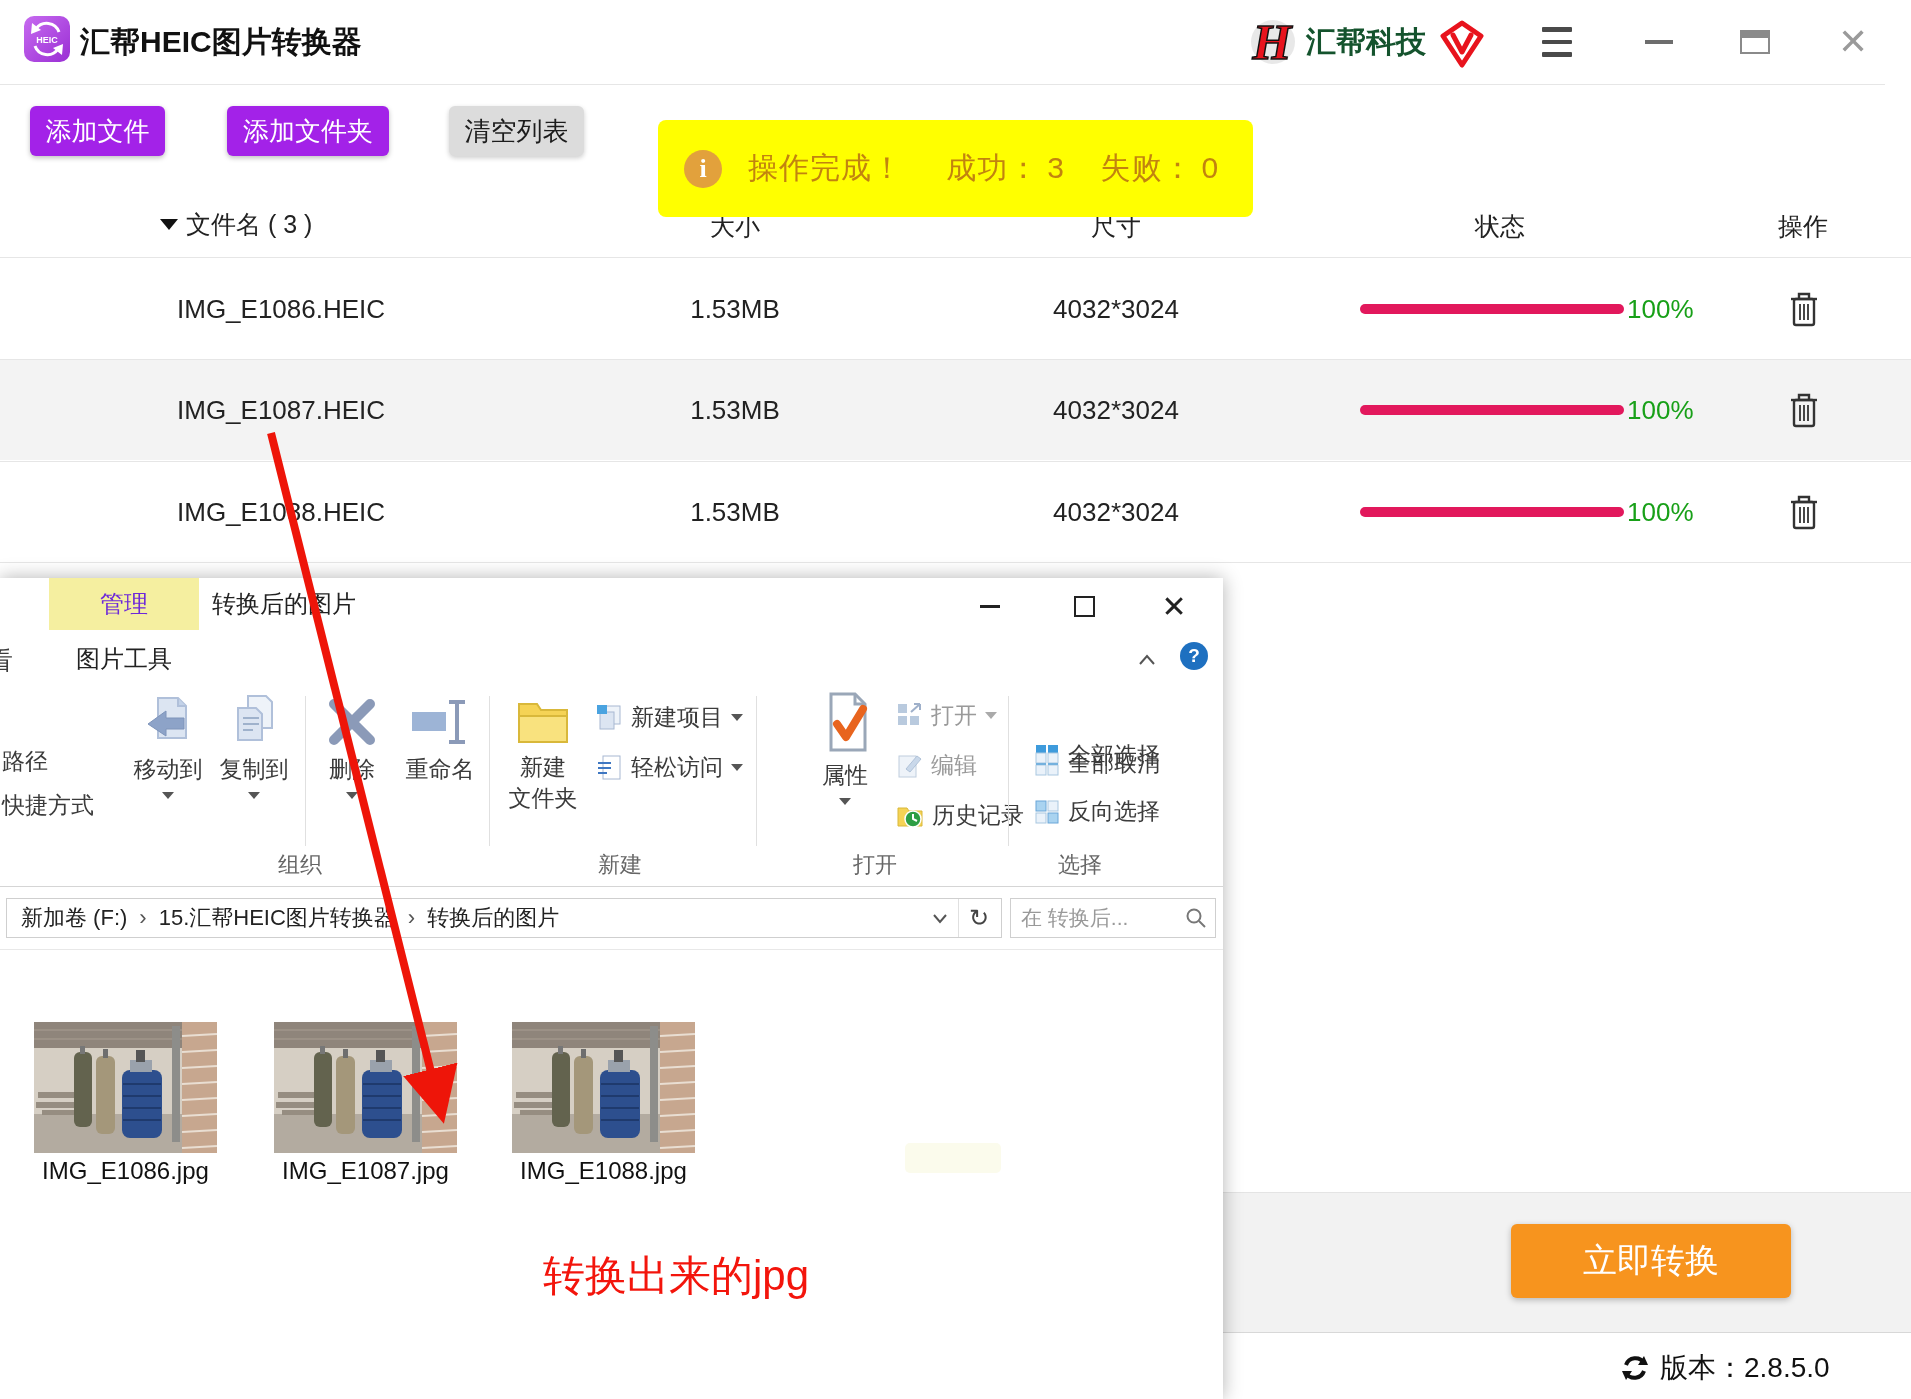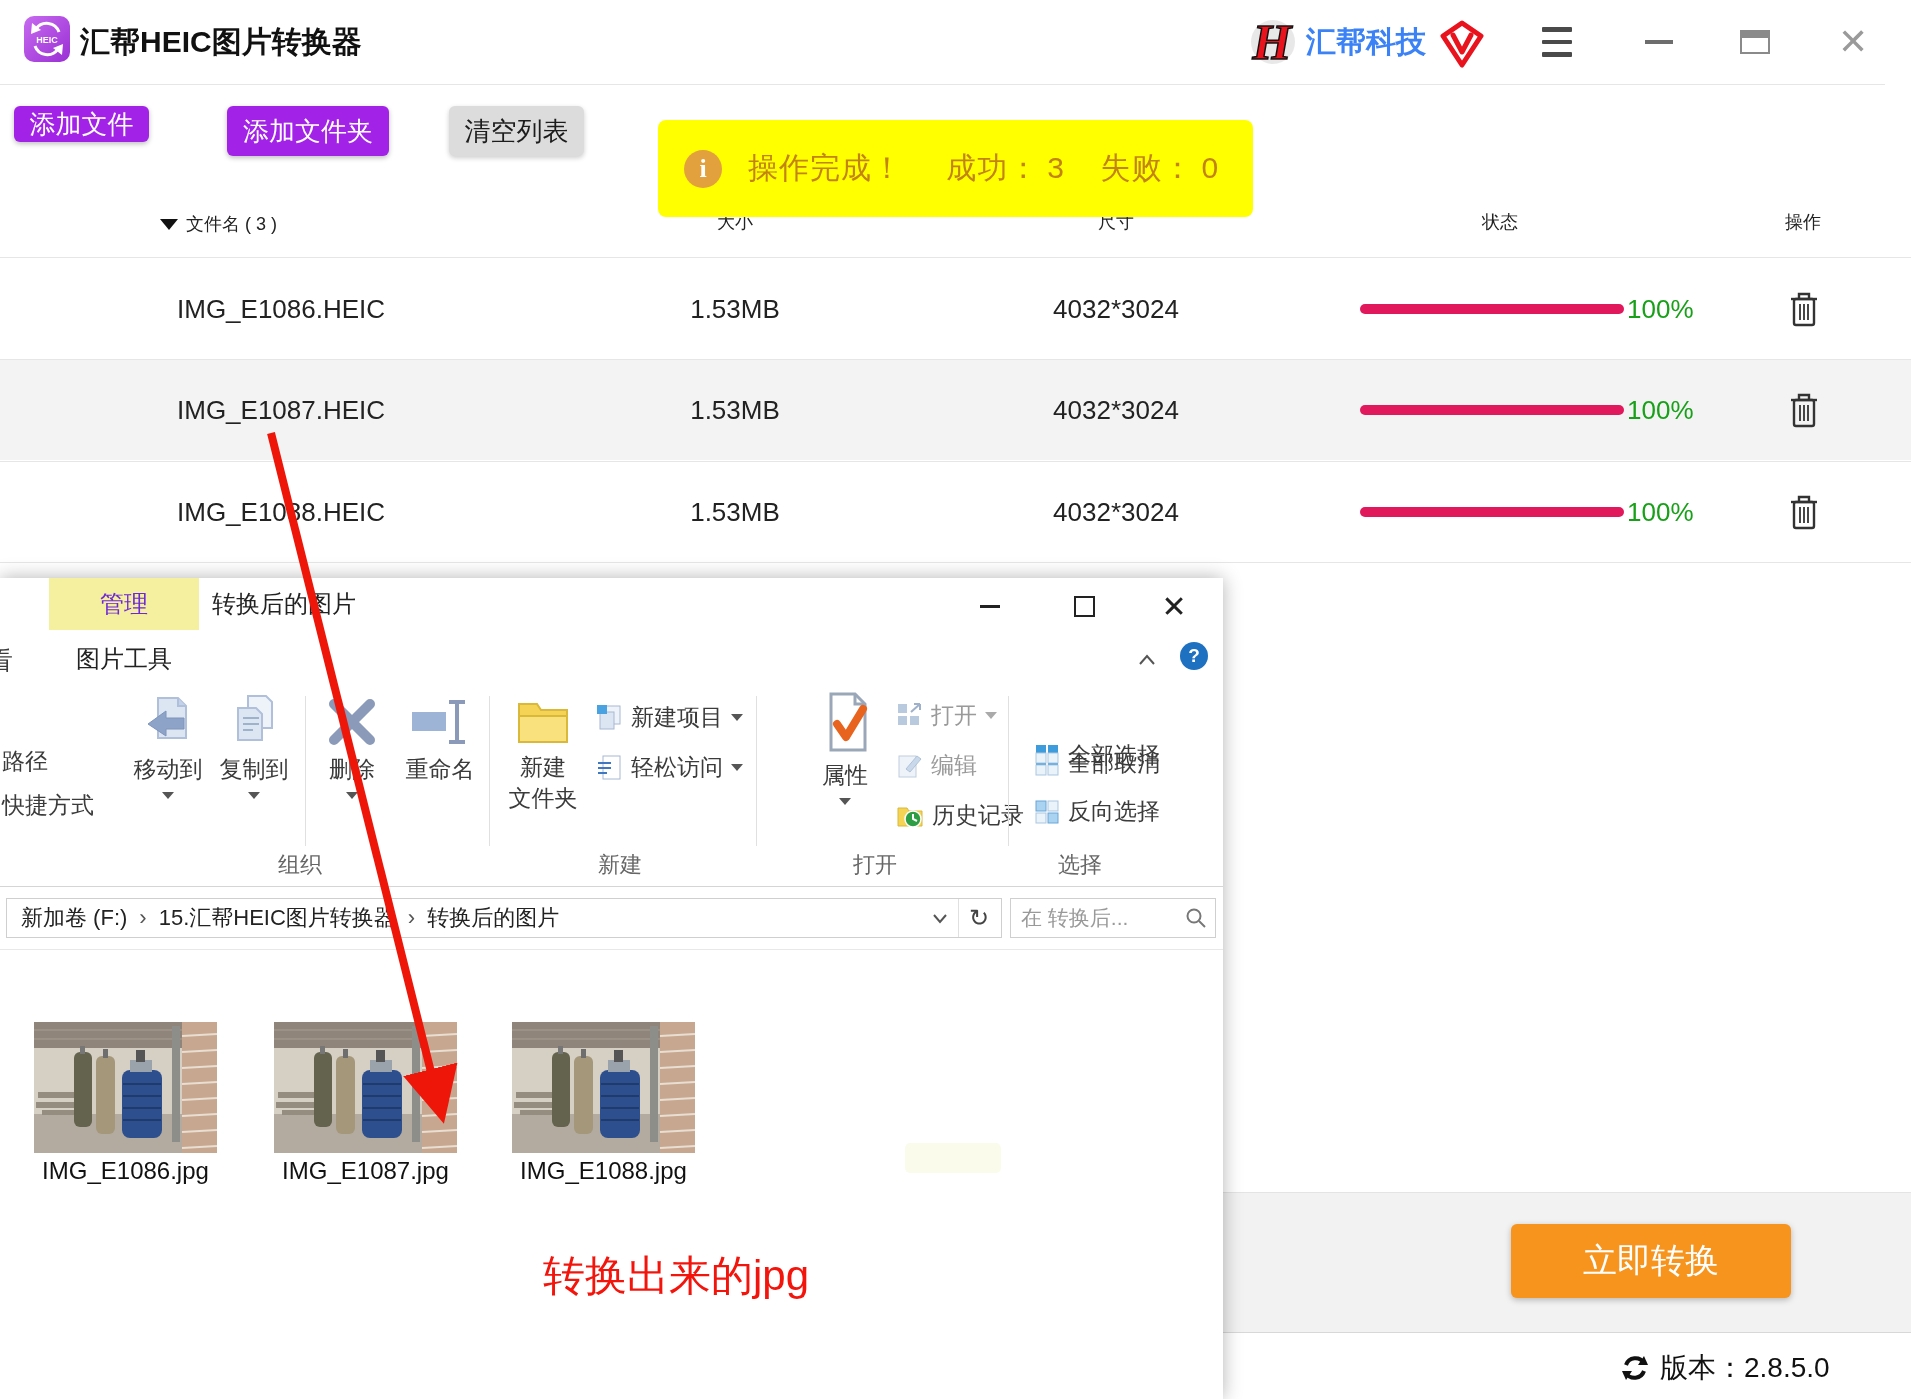--- a/index.html
+++ b/index.html
@@ -3,36 +3,36 @@
 <meta charset="utf-8">
 <style>
   html,body{margin:0;padding:0;background:#fff;}
   #stage{position:relative;width:1911px;height:1399px;overflow:hidden;background:#fff;
          font-family:"Liberation Sans",sans-serif;color:#222;}
   .abs{position:absolute;}
   .flex{display:flex;align-items:center;}
   
   .titlebar{left:0;top:0;width:1885px;height:84px;border-bottom:1px solid #e6e6e6;background:#fff;}
   .app-title{left:80px;top:0;height:84px;display:flex;align-items:center;font-size:30px;font-weight:600;color:#111;}
-  .brand-name{font-size:30px;font-weight:600;color:#3b82f6;}
+  .brand-name{font-size:30px;font-weight:600;color:#14532d;}
   .winbtn{display:flex;align-items:center;justify-content:center;cursor:default;}
   .burger span{display:block;width:30px;height:5px;background:#4a4a4a;border-radius:1px;margin:4px 0;}
   .min-glyph{width:28px;height:4px;background:#6d6d6d;}
   .max-glyph{width:26px;height:14px;border:2px solid #8a8a8a;border-top:8px solid #8a8a8a;background:#fff;}
   .close-main{font-size:36px;color:#9a9a9a;font-weight:300;line-height:1;}
   .btn{display:flex;align-items:center;justify-content:center;border-radius:6px;font-size:26px;cursor:pointer;}
   .btn-purple{background:#A322E8;color:#fff;box-shadow:0 2px 5px rgba(0,0,0,.25);}
   .btn-gray{background:#dcdcdc;color:#1c1c1c;box-shadow:0 2px 5px rgba(0,0,0,.2);text-align:center;}
   .toast{left:658px;top:120px;width:595px;height:97px;background:#FFFF00;border-radius:8px;
          display:flex;align-items:center;padding-left:26px;box-sizing:border-box;z-index:6;}
   .toast-icon{width:38px;height:38px;border-radius:50%;background:#E2A13C;color:#fff;display:flex;align-items:center;
               justify-content:center;font-size:26px;font-weight:bold;font-family:"Liberation Serif",serif;}
   .toast-text{color:#C2830F;font-size:30px;margin-left:26px;letter-spacing:1px;}
   .toast-text b{font-weight:400;margin-left:8px;margin-right:26px;}
-  .th{font-size:18px;color:#222;}
+  .th{font-size:25px;color:#222;}
   .sort-caret{width:0;height:0;border-left:9px solid transparent;border-right:9px solid transparent;border-top:11px solid #111;display:inline-block;margin-right:8px;}
   .row{left:0;width:1911px;height:101px;}
   .cell-name{font-size:26px;color:#222;}
   .cell-mid{font-size:26px;color:#222;text-align:center;}
   .pbar{height:10px;background:#E2185C;border-radius:5px;}
   .pct{font-size:26px;color:#18A018;}
   .hline{background:#e6e6e6;height:1px;}
   
   .bottom-panel{left:0;top:1192px;width:1911px;height:139px;background:#f2f2f2;border-top:1px solid #e4e4e4;border-bottom:1px solid #d8d8d8;}
   .convert-btn{left:1511px;top:1224px;width:280px;height:74px;background:#F7941E;color:#fff;font-size:34px;
@@ -116,21 +116,21 @@
         <span class="min-glyph"></span>
       </div>
     <div class="abs winbtn" style="left:1738px;top:23px;width:34px;height:38px;">
         <span class="max-glyph"></span>
       </div>
     <div class="abs winbtn close-main" style="left:1836px;top:23px;width:34px;height:38px;">
         <span>✕</span>
       </div>
   </div>
 
-  <div class="abs btn btn-purple" style="left:14px;top:106px;width:135px;height:36px;">
+  <div class="abs btn btn-purple" style="left:30px;top:106px;width:135px;height:50px;">
       <span>添加文件</span>
     </div>
   <div class="abs btn btn-purple" style="left:227px;top:106px;width:162px;height:50px;">
       <span>添加文件夹</span>
     </div>
   <div class="abs btn btn-gray" style="left:449px;top:106px;width:135px;height:50px;">
       <span>清空列表</span>
     </div>
 
   <div class="abs toast">

